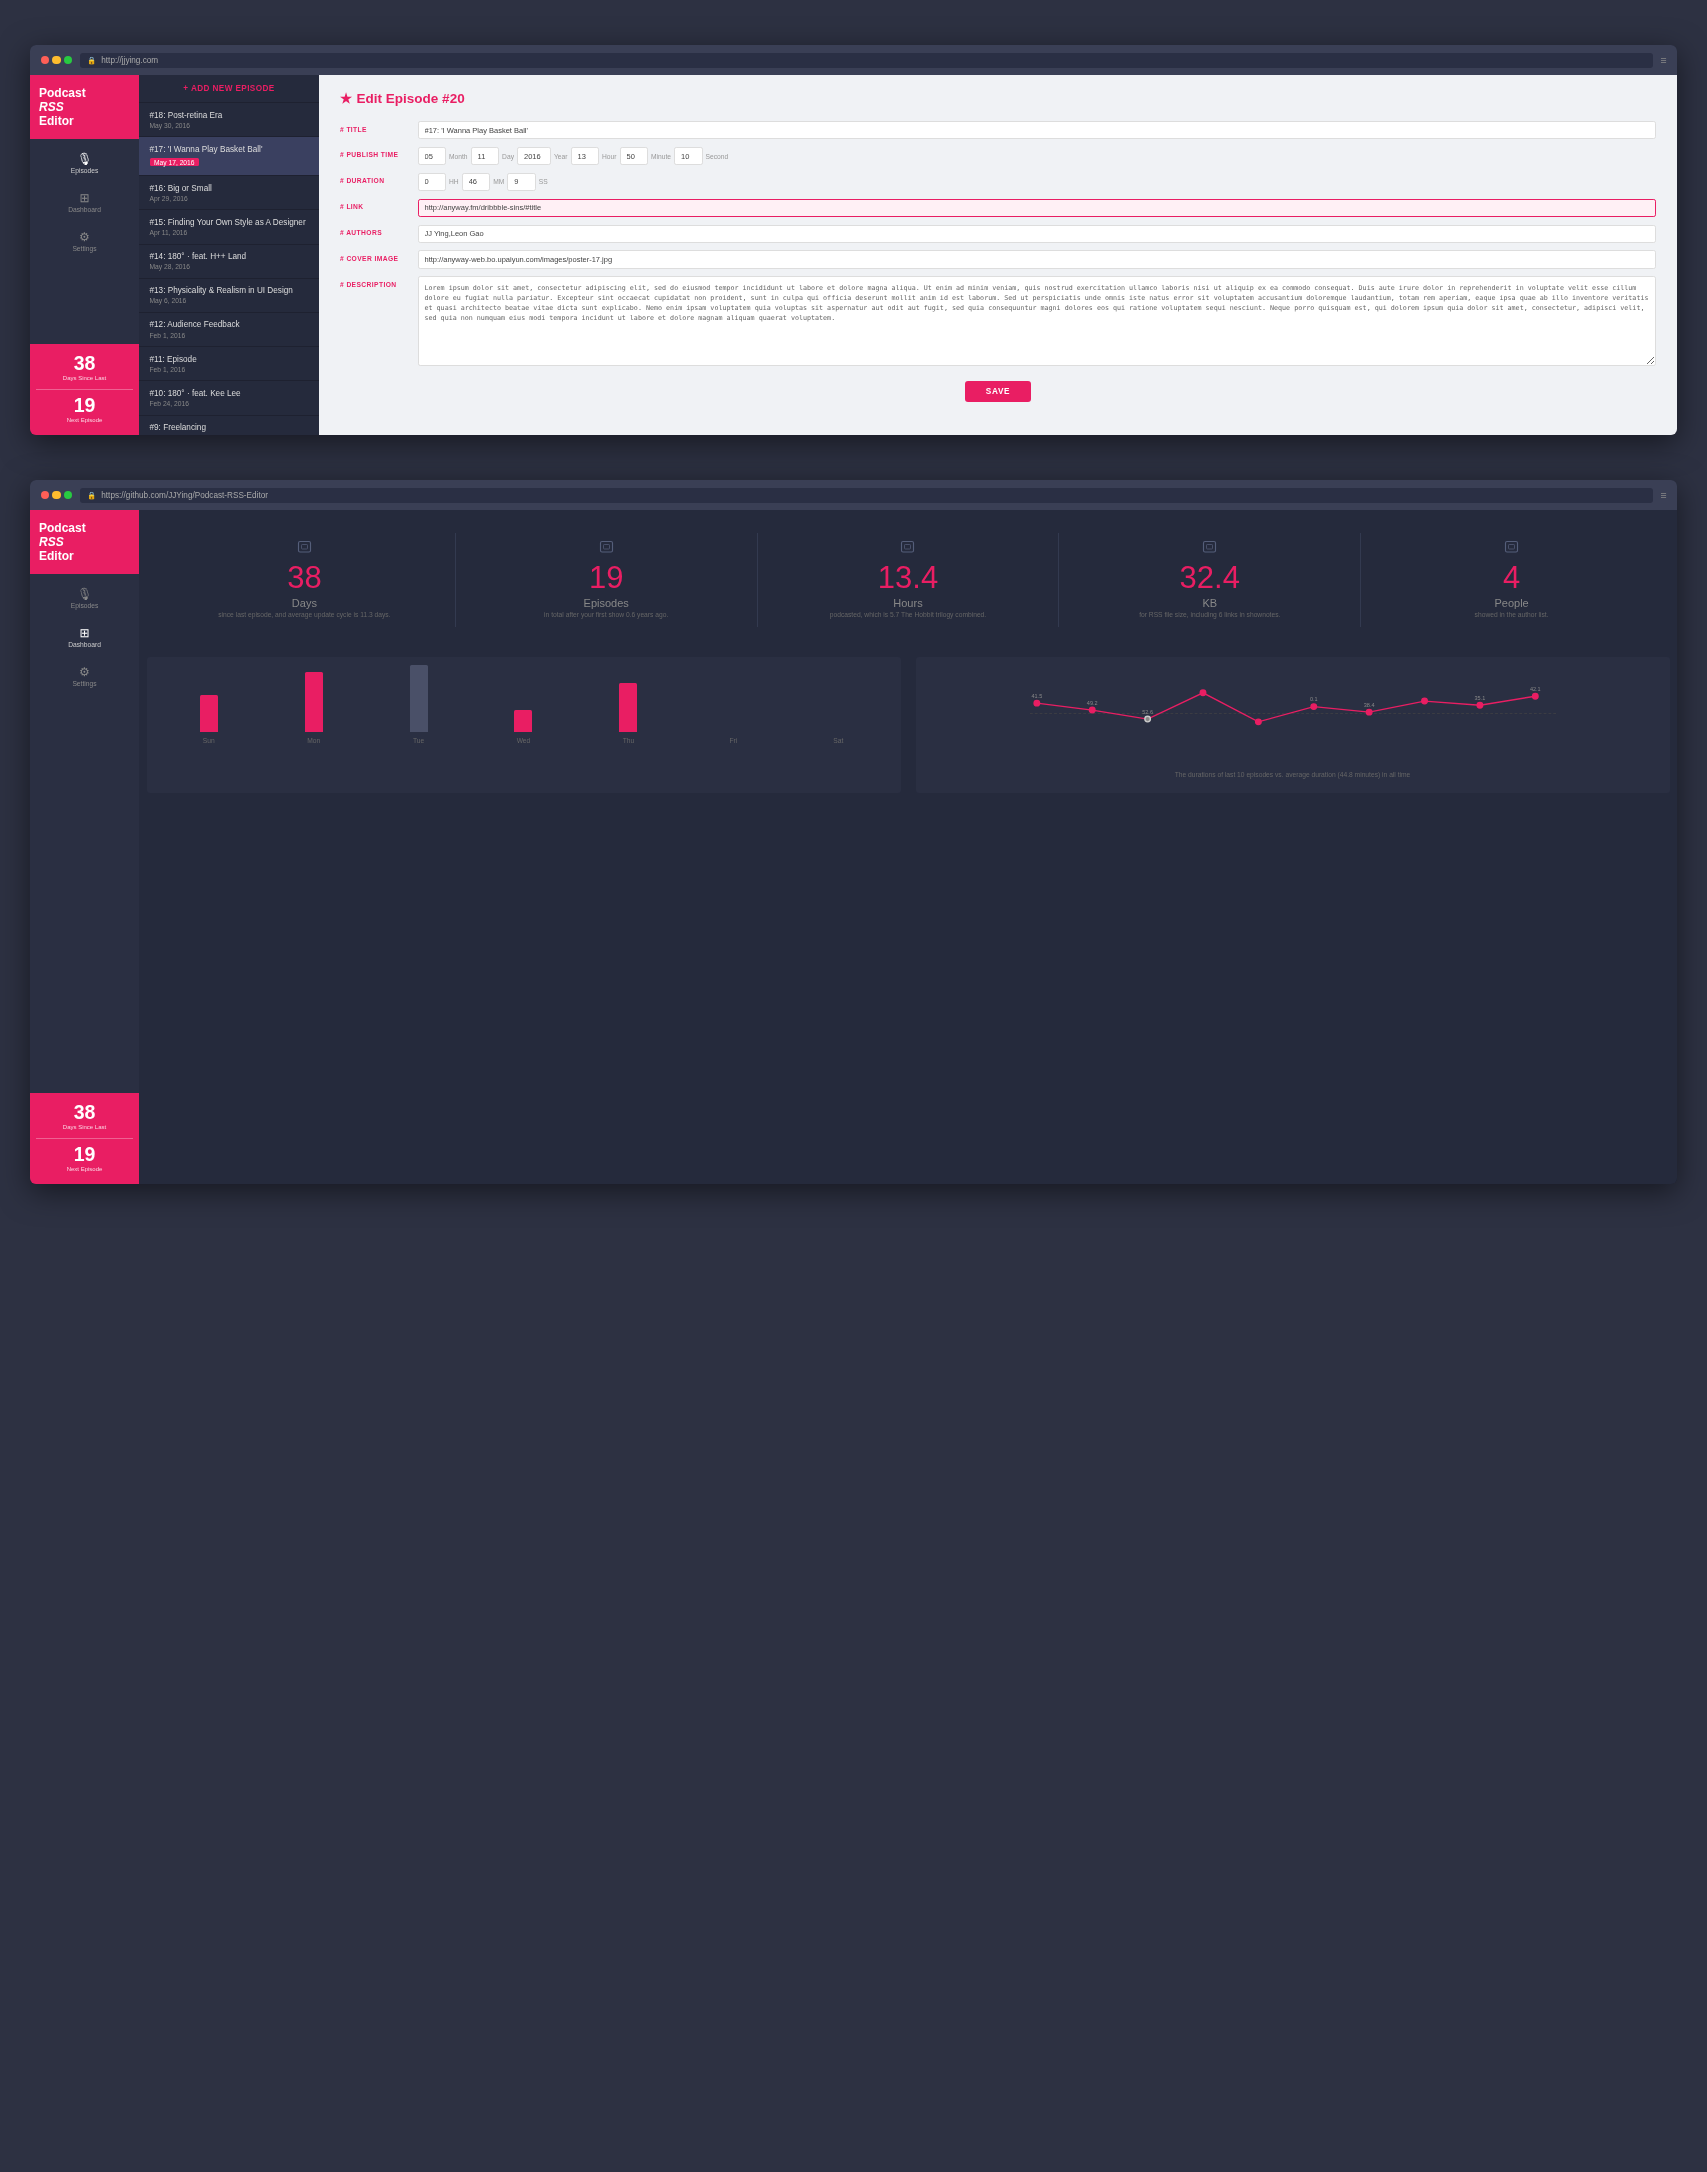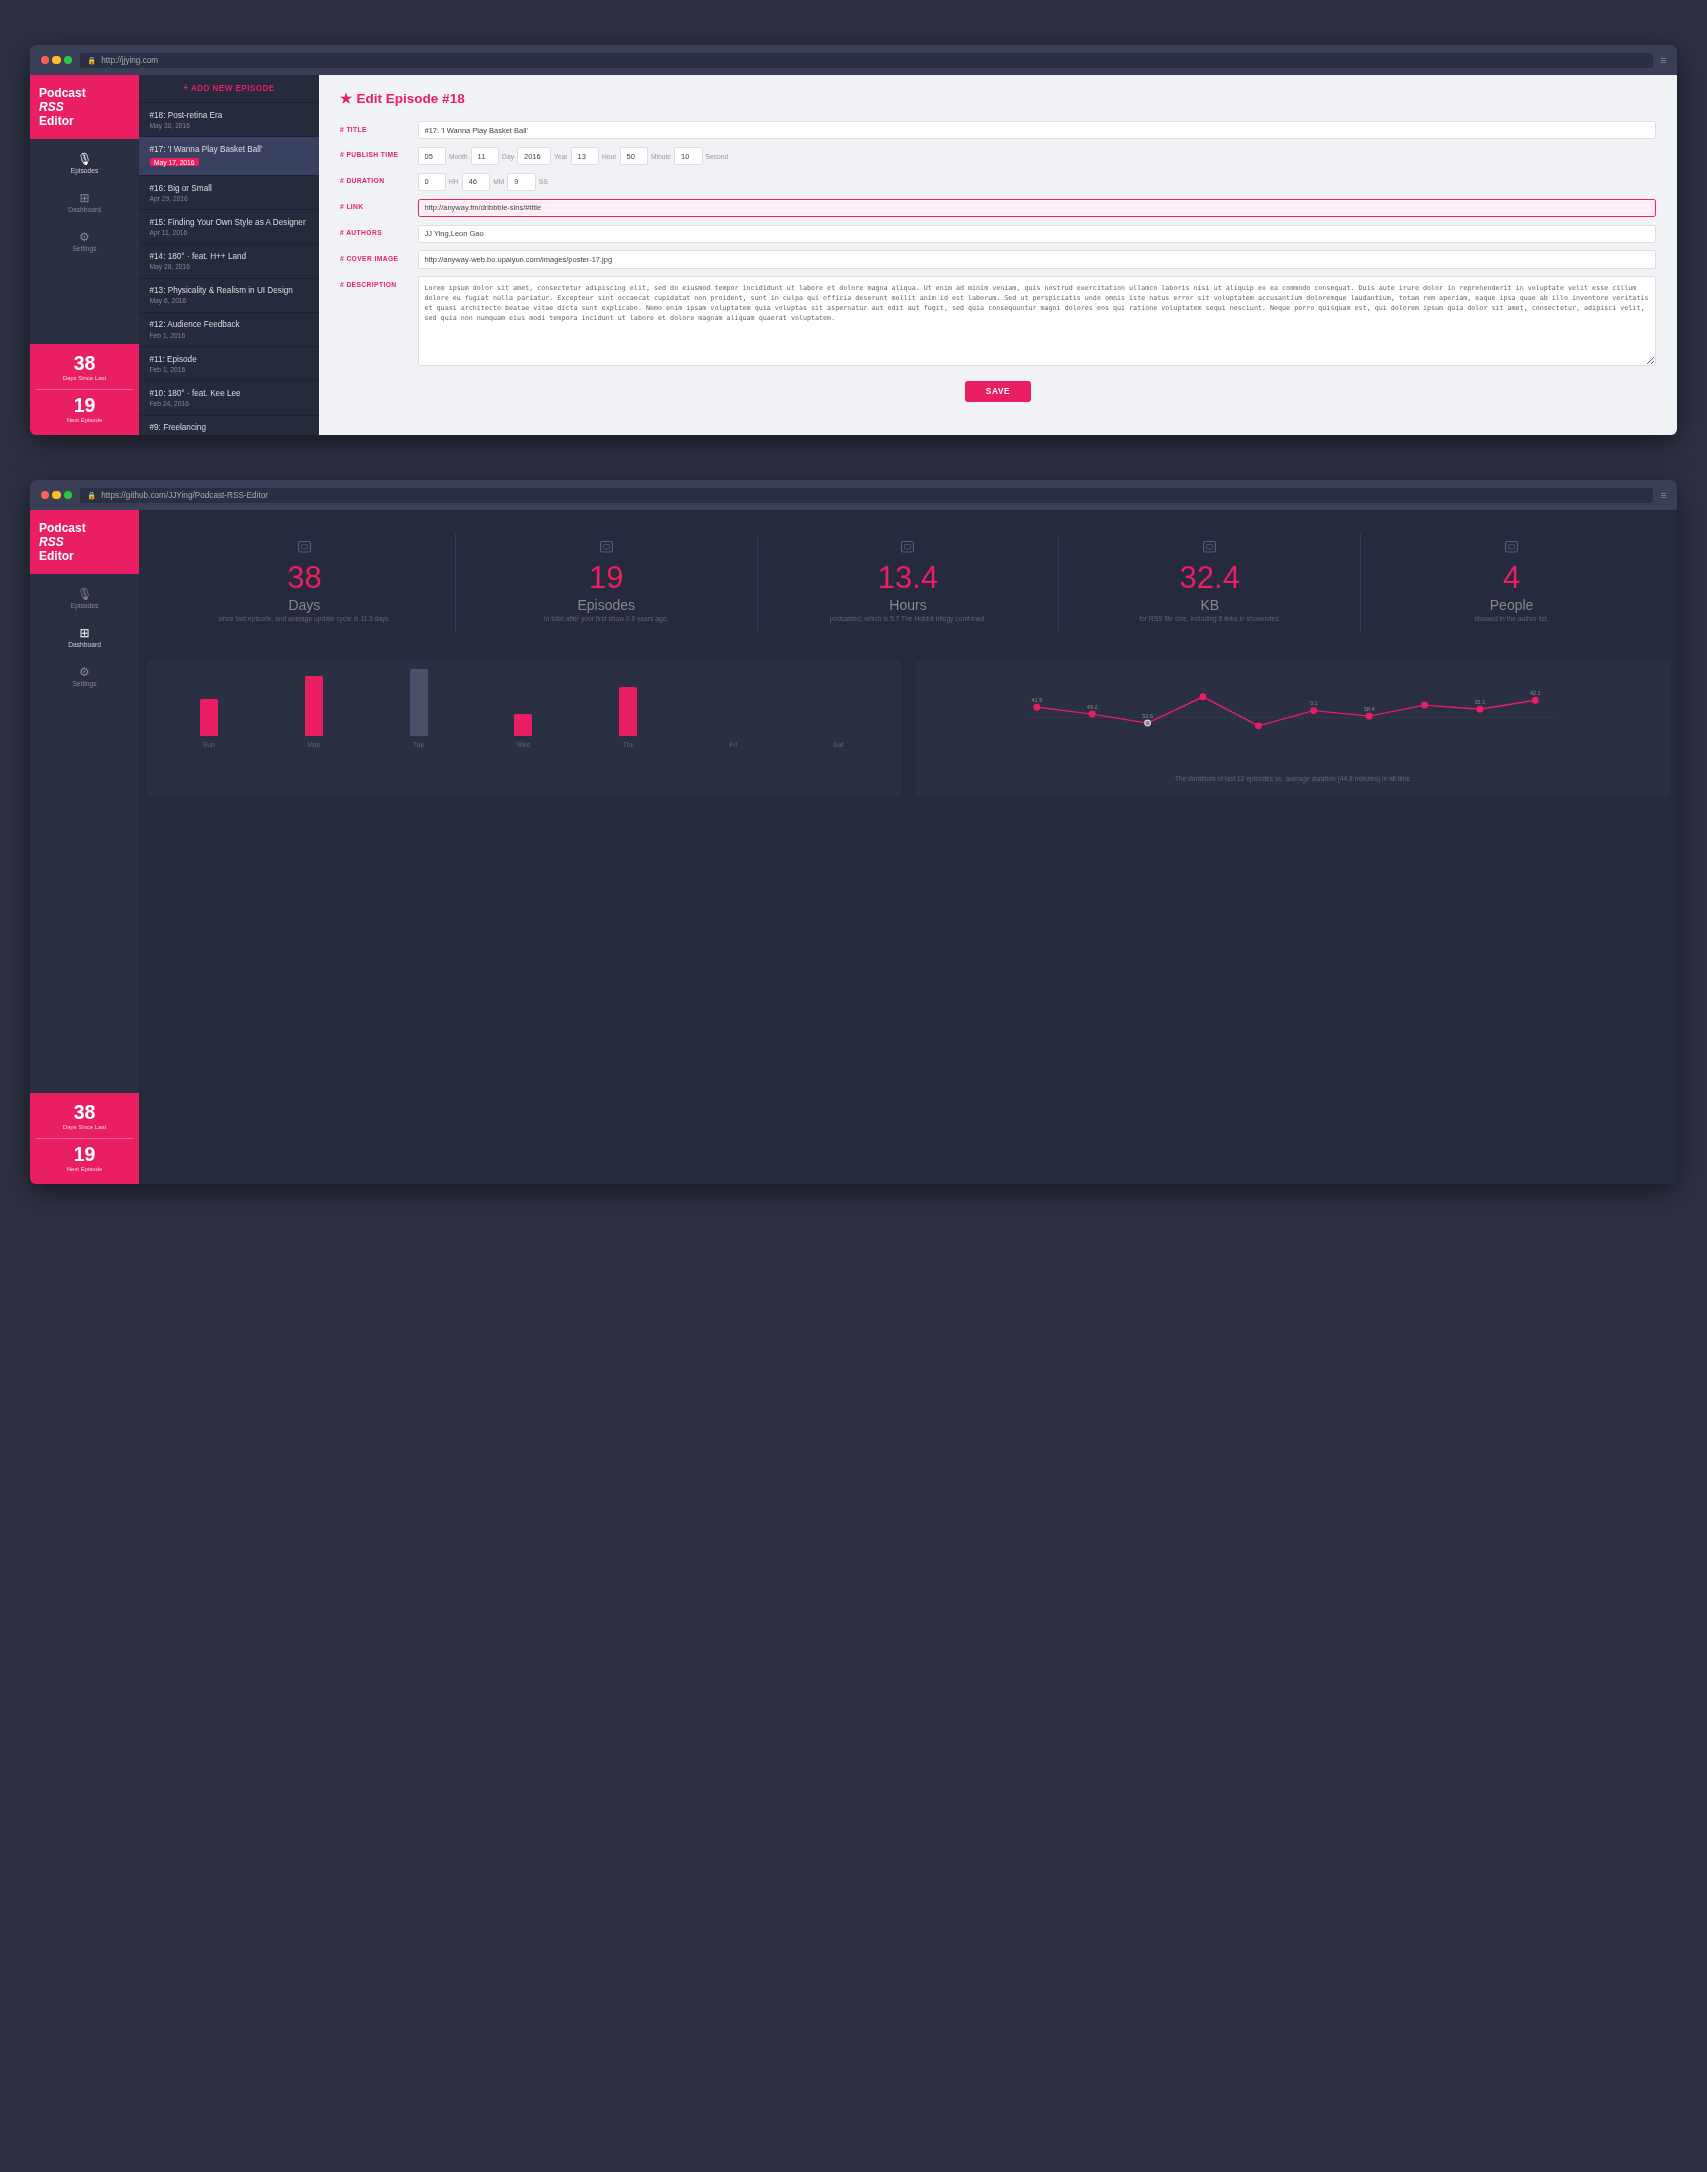--- a/index.html
+++ b/index.html
@@ -326,21 +326,21 @@
 
     .stat-card-number {
       font-size: 31px;
       font-weight: 300;
       color: #e91e63;
       line-height: 1;
       margin-bottom: 4.5px;
     }
 
     .stat-card-title {
-      font-size: 14px;
+      font-size: 11px;
       color: #888;
       margin-bottom: 1px;
       font-weight: 500;
     }
 
     .stat-card-desc {
       font-size: 6.7px;
       color: #666;
       line-height: 1.4;
     }
@@ -494,21 +494,21 @@
           <div class="episode-item">
     <div class="ep-title">#9: Freelancing</div>
 
   </div>
         </div>
     </div>
 
     <div class="edit-panel">
       <div class="edit-title">
         <span style="color:#e91e63;">★</span>
-        <span>Edit Episode #18</span>
+        <span>Edit Episode #20</span>
       </div>
 
       <div class="form-row">
         <div class="form-label"># TITLE</div>
         <div class="form-controls">
           <input class="form-input full" value="#17: 'I Wanna Play Basket Ball'" style="">
         </div>
       </div>
 
       <div class="form-row">

